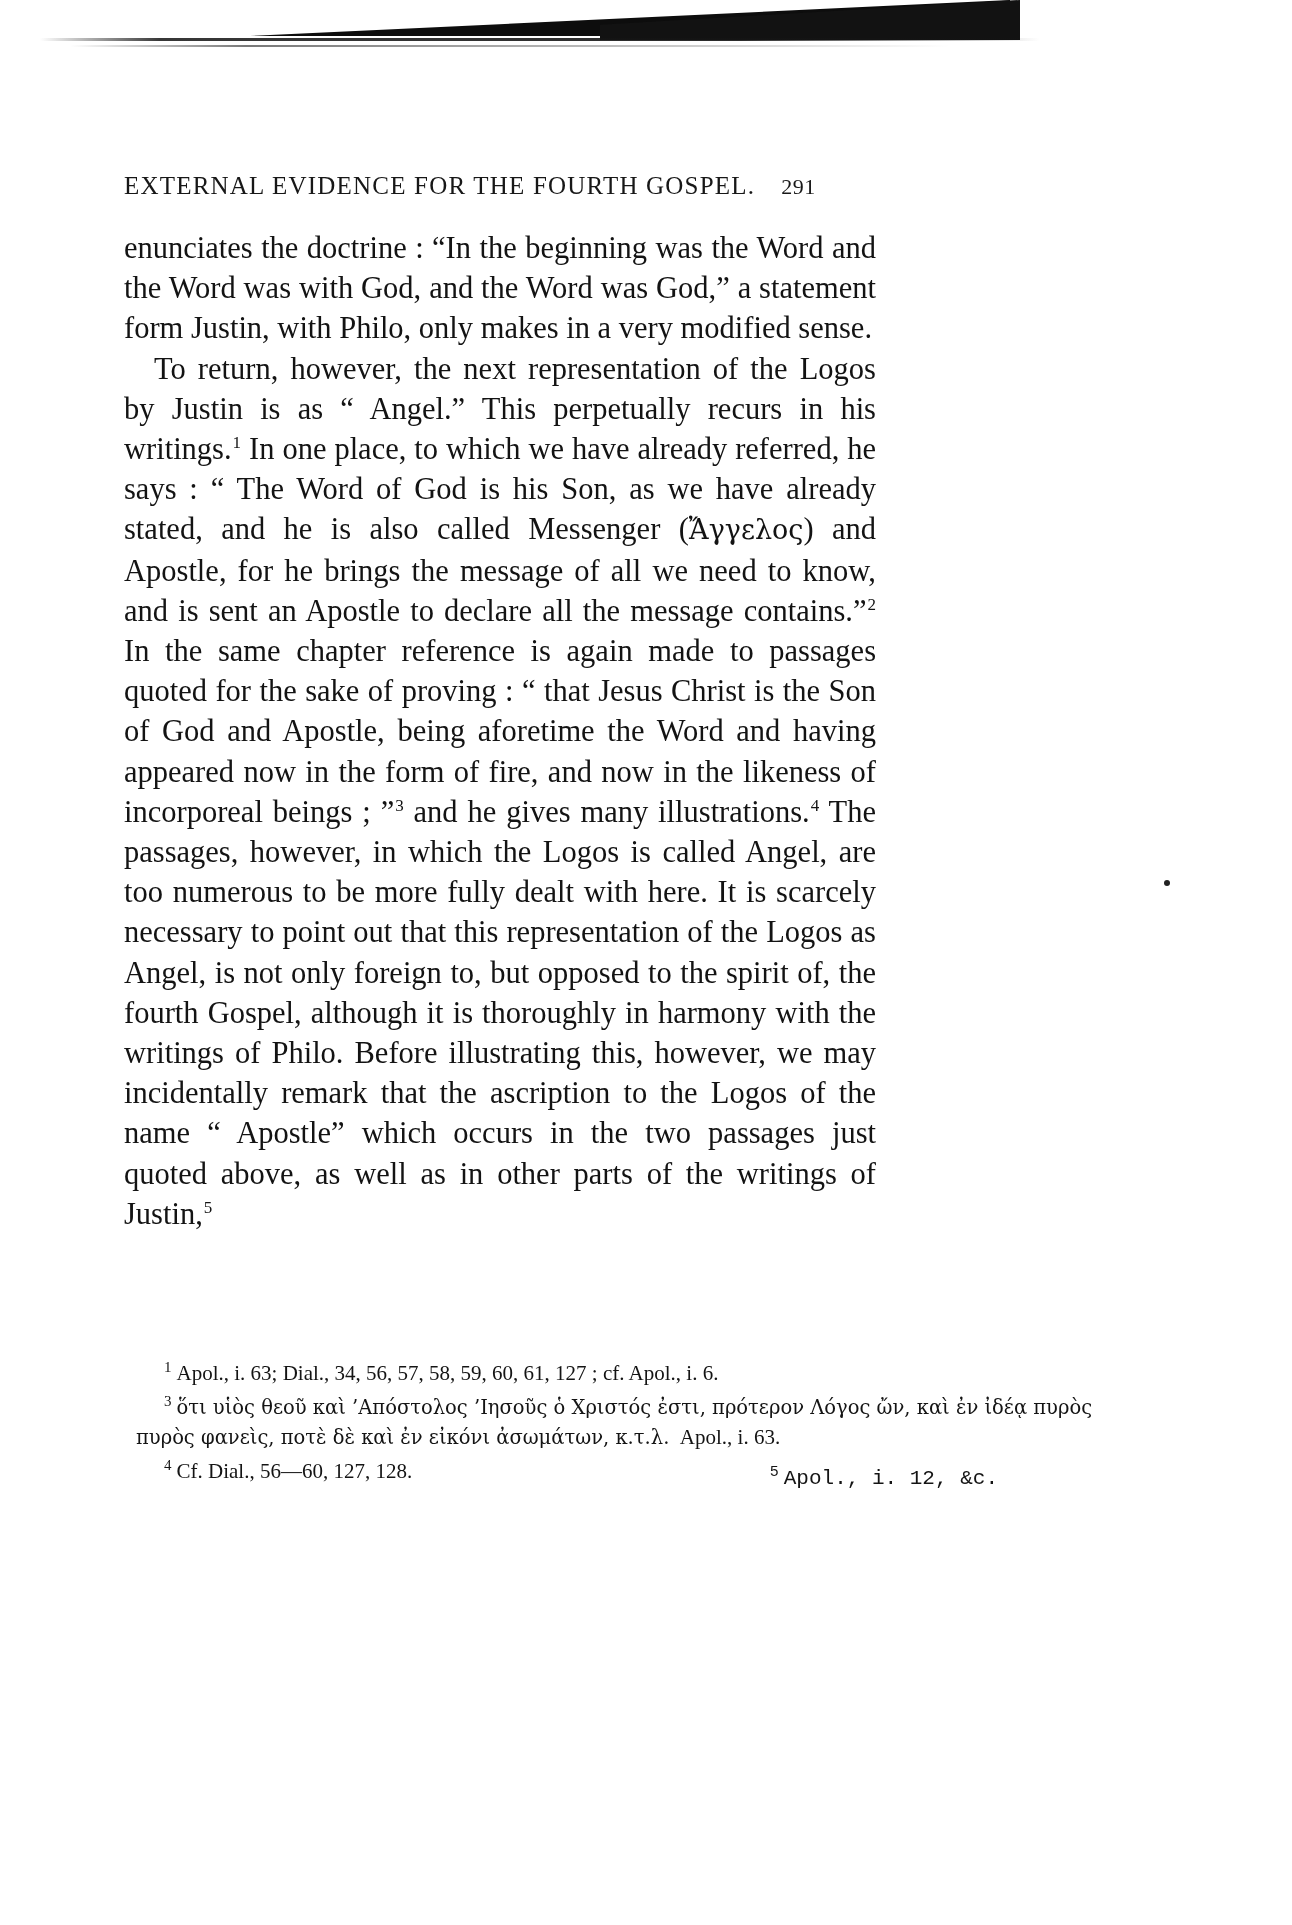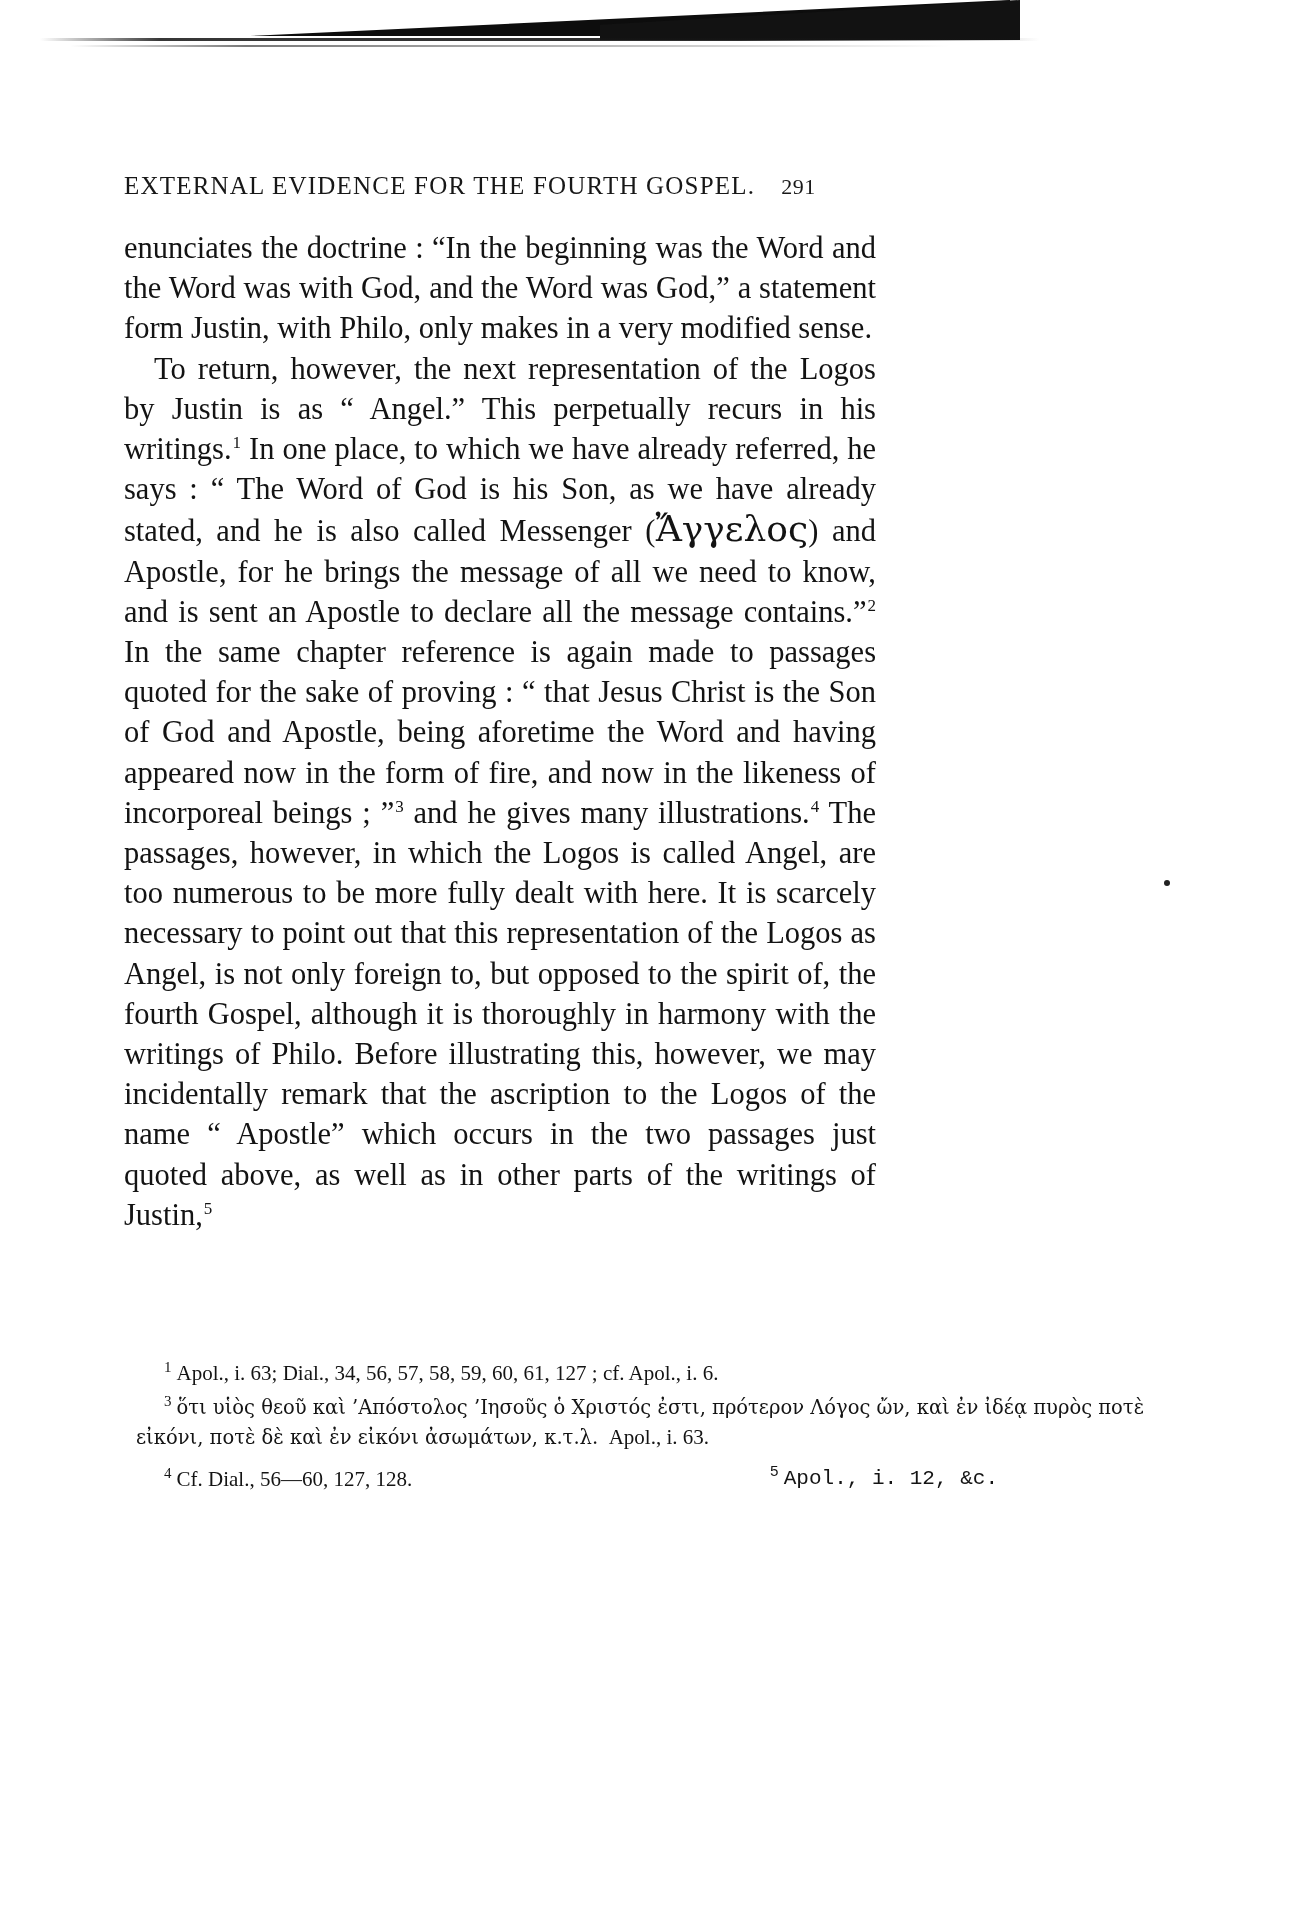--- a/index.html
+++ b/index.html
@@ -101,21 +101,21 @@
   }
   .body-text p {
     margin: 0;
     text-indent: 0;
   }
   .body-text p.indent {
     text-indent: 30px;
   }
   .gk {
     font-family: "DejaVu Serif", serif;
-    font-size: 36px;
+    font-size: 27px;
   }
   sup.fn {
     font-size: 17px;
     vertical-align: super;
     line-height: 0;
     padding-left: 1px;
   }
 
   
   .ink-dot {
@@ -148,21 +148,21 @@
     margin-right: 5px;
   }
   .footnotes .fn-greek {
     font-family: "DejaVu Serif", serif;
     font-size: 19.5px;
     line-height: 29px;
   }
   .fn-row {
     display: flex;
     justify-content: space-between;
-    align-items: center;
+    align-items: flex-start;
   }
   .fn-row .fn-right {
     padding-right: 150px;
   }
   .fn-row .fn-left {
     text-indent: 28px;
   }
 </style>
 </head>
 <body>
@@ -188,21 +188,21 @@
 
   </div>
 
   <div class="ink-dot"></div>
 
   <div class="footnotes">
 
     <p class="fn-line"><span class="fn-num">1</span><span>Apol., i. 63; Dial., 34, 56, 57, 58, 59, 60, 61, 127 ; cf. Apol., i. 6.</span></p>
 
 
-    <p class="fn-line"><span class="fn-num">3</span><span class="fn-greek">ὅτι υἱὸς θεοῦ καὶ ’Απόστολος ’Ιησοῦς ὁ Χριστός ἐστι, πρότερον Λόγος ὤν, καὶ ἐν ἰδέᾳ πυρὸς ποτὲ εἰκόνι, ποτὲ δὲ καὶ ἐν εἰκόνι ἀσωμάτων, κ.τ.λ.</span>&nbsp;&nbsp;<span>Apol., i. 63.</span></p>
+    <p class="fn-line"><span class="fn-num">3</span><span class="fn-greek">ὅτι υἱὸς θεοῦ καὶ ’Απόστολος ’Ιησοῦς ὁ Χριστός ἐστι, πρότερον Λόγος ὤν, καὶ ἐν ἰδέᾳ πυρὸς πυρὸς φανεὶς, ποτὲ δὲ καὶ ἐν εἰκόνι ἀσωμάτων, κ.τ.λ.</span>&nbsp;&nbsp;<span>Apol., i. 63.</span></p>
 
     <div class="fn-row">
       <p class="fn-line fn-left" style="margin:0;"><span class="fn-num">4</span><span>Cf. Dial., 56—60, 127, 128.</span></p>
       <p class="fn-line fn-right" style="margin:8px; text-indent:0;font-family:Liberation Mono, monospace;"><span class="fn-num">5</span><span>Apol., i. 12, &amp;c.</span></p>
     </div>
 
   </div>
 
 </div>
 

